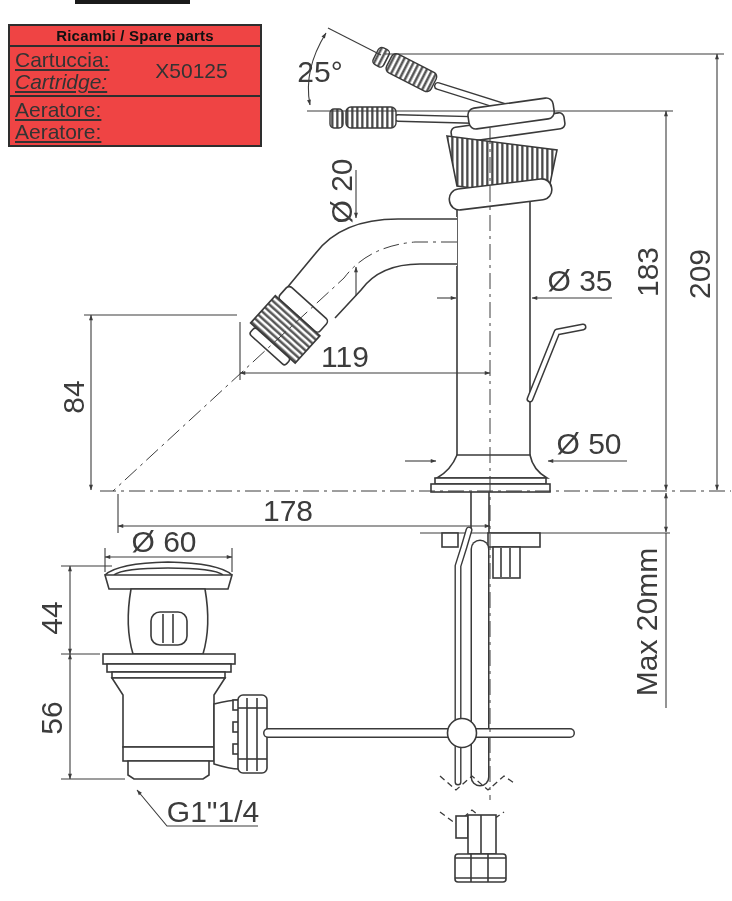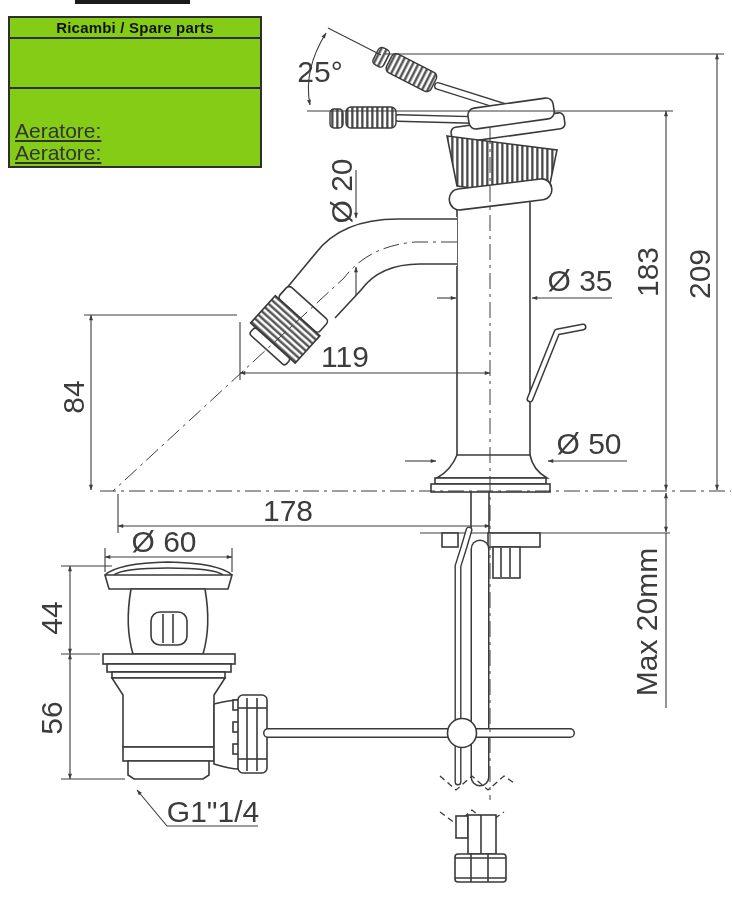--- a/index.html
+++ b/index.html
@@ -1,24 +1,24 @@
 <!DOCTYPE html>
 <html><head>
 <meta charset="utf-8">
 <style>
   html,body{margin:0;padding:0;background:#fff;}
   #stage{position:relative;width:732px;height:901px;background:#fff;overflow:hidden;
          font-family:"Liberation Sans",sans-serif;}
   #topmark{position:absolute;left:75px;top:0;width:115px;height:4px;background:#1a1a1a;}
   
-  #parts{position:absolute;left:8px;top:16px;width:250px;border:2px solid #2e2e2e;background:#84cc16;}
+  #parts{position:absolute;left:8px;top:24px;width:250px;border:2px solid #2e2e2e;background:#ef4444;}
   #parts .hdr{border-bottom:2px solid #2e2e2e;text-align:center;font-weight:bold;
               font-size:15px;color:#111;padding:1px 0;letter-spacing:.2px;}
   #parts .row{display:flex;align-items:center;border-bottom:2px solid #2e2e2e;min-height:48px;}
-  #parts .row:last-child{border-bottom:none;margin-top:29px;}
+  #parts .row:last-child{border-bottom:none;}
   #parts .lbl{width:108px;padding:2px 0 2px 5px;font-size:21px;color:#333;line-height:1.05;}
   #parts .lbl span{display:block;text-decoration:underline;}
   #parts .lbl .en{font-style:italic;}
   #parts .row:last-child .lbl .en{font-style:normal;}
   #parts .val{flex:1;text-align:center;font-size:21px;color:#333;}
   svg{position:absolute;left:0;top:0;}
   svg text{font-family:"Liberation Sans",sans-serif;fill:#3c3c3c;}
   .dim{font-size:30px;}
   .ln{stroke:#3c3c3c;stroke-width:1.1;fill:none;}
   .cl{stroke:#3c3c3c;stroke-width:1;fill:none;stroke-dasharray:16 5 3 5;}
@@ -30,20 +30,25 @@
 </style>
 </head>
 <body>
 
 <div id="stage">
   <div id="topmark"></div>
 
   <div id="parts">
     <div class="hdr">Ricambi / Spare parts</div>
     <div class="row">
+      <div class="lbl">
+        <span class="it">Cartuccia:</span>
+        <span class="en">Cartridge:</span>
+      </div>
+      <div class="val">X50125</div>
     </div>
     <div class="row">
       <div class="lbl">
         <span class="it">Aeratore:</span>
         <span class="en">Aeratore:</span>
       </div>
     </div>
   </div>
 
   <svg width="732" height="901" viewBox="0 0 732 901">

